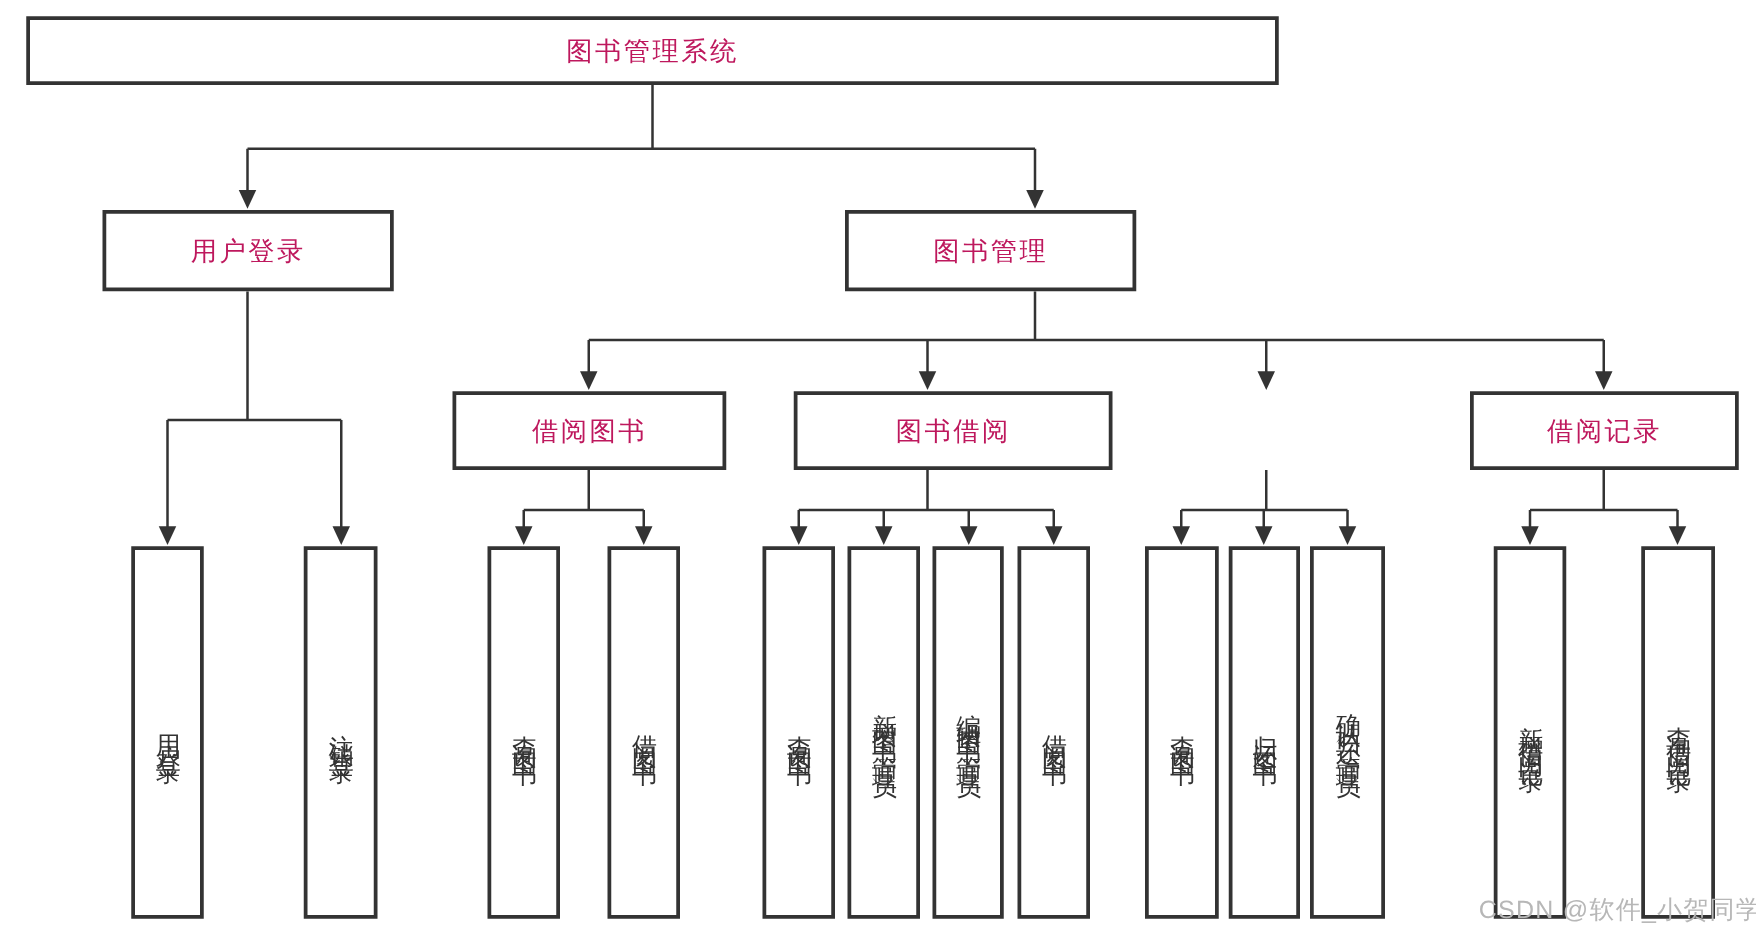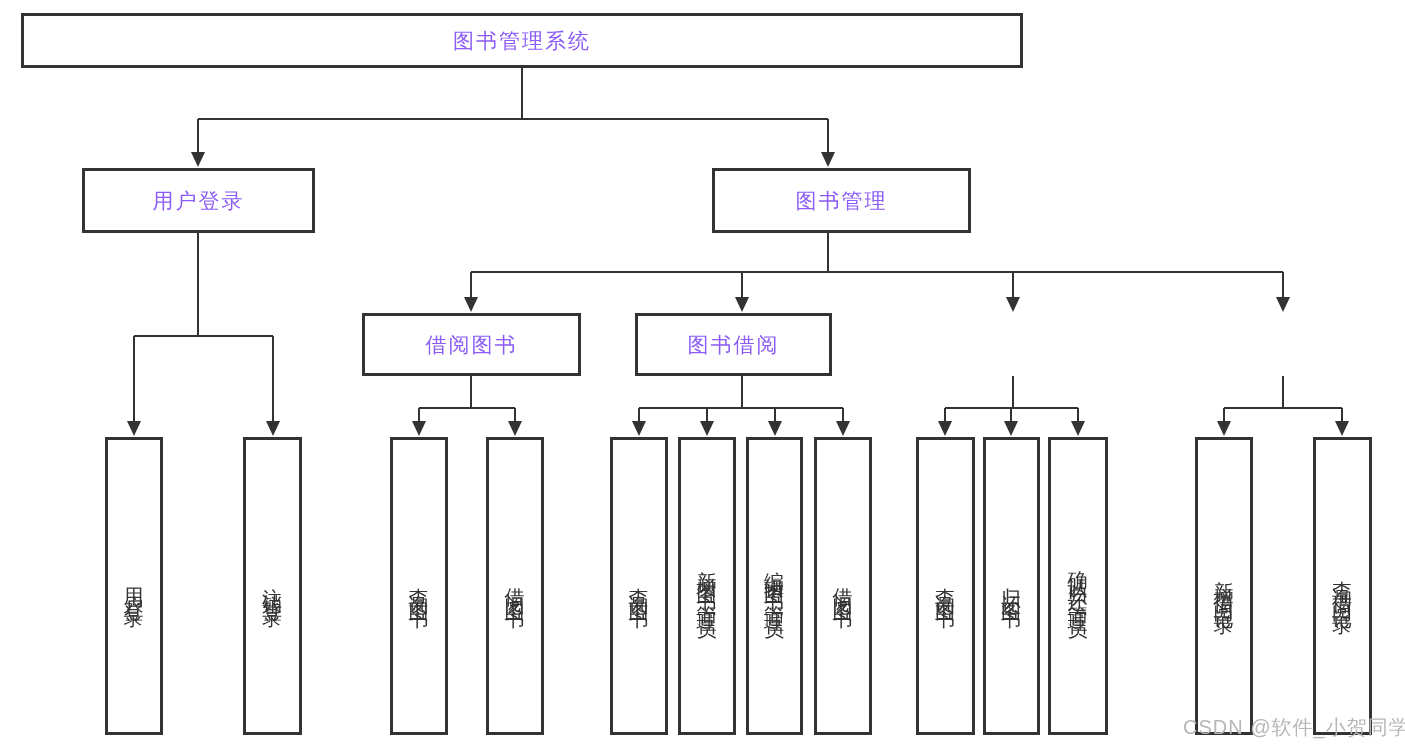--- a/index.html
+++ b/index.html
@@ -27,21 +27,21 @@
     border: 3px solid #333333;
     background: #ffffff;
     display: flex;
     align-items: center;
     justify-content: center;
     z-index: 2;
   }
   .hbox span {
     font-size: 21px;
     letter-spacing: 2px;
-    color: #8b5cf6;
+    color: #be185d;
     white-space: nowrap;
   }
   .vbox {
     position: absolute;
     box-sizing: border-box;
     border: 3px solid #333333;
     background: #ffffff;
     display: flex;
     align-items: center;
     justify-content: center;
@@ -115,29 +115,32 @@
     </g>
   </svg>
 
   <div class="hbox" style="left:21px;top:13px;width:1002px;height:55px">
     <span>图书管理系统</span>
   </div>
 
   <div class="hbox" style="left:82px;top:168px;width:233px;height:65px">
     <span>用户登录</span>
   </div>
-  <div class="hbox" style="left:712px;top:168px;width:259px;height:65px">
+  <div class="hbox" style="left:676px;top:168px;width:233px;height:65px">
     <span>图书管理</span>
   </div>
 
   <div class="hbox" style="left:362px;top:313px;width:219px;height:63px">
     <span>借阅图书</span>
   </div>
-  <div class="hbox" style="left:635px;top:313px;width:197px;height:63px">
+  <div class="hbox" style="left:635px;top:313px;width:255px;height:63px">
     <span>图书借阅</span>
+  </div>
+  <div class="hbox" style="left:1176px;top:313px;width:215px;height:63px">
+    <span>借阅记录</span>
   </div>
 
   <div class="vbox" style="left:105px;width:58px">
     <span>用户登录</span>
   </div>
   <div class="vbox" style="left:243px;width:59px">
     <span>注销登录</span>
   </div>
 
   <div class="vbox" style="left:390px;width:58px">

